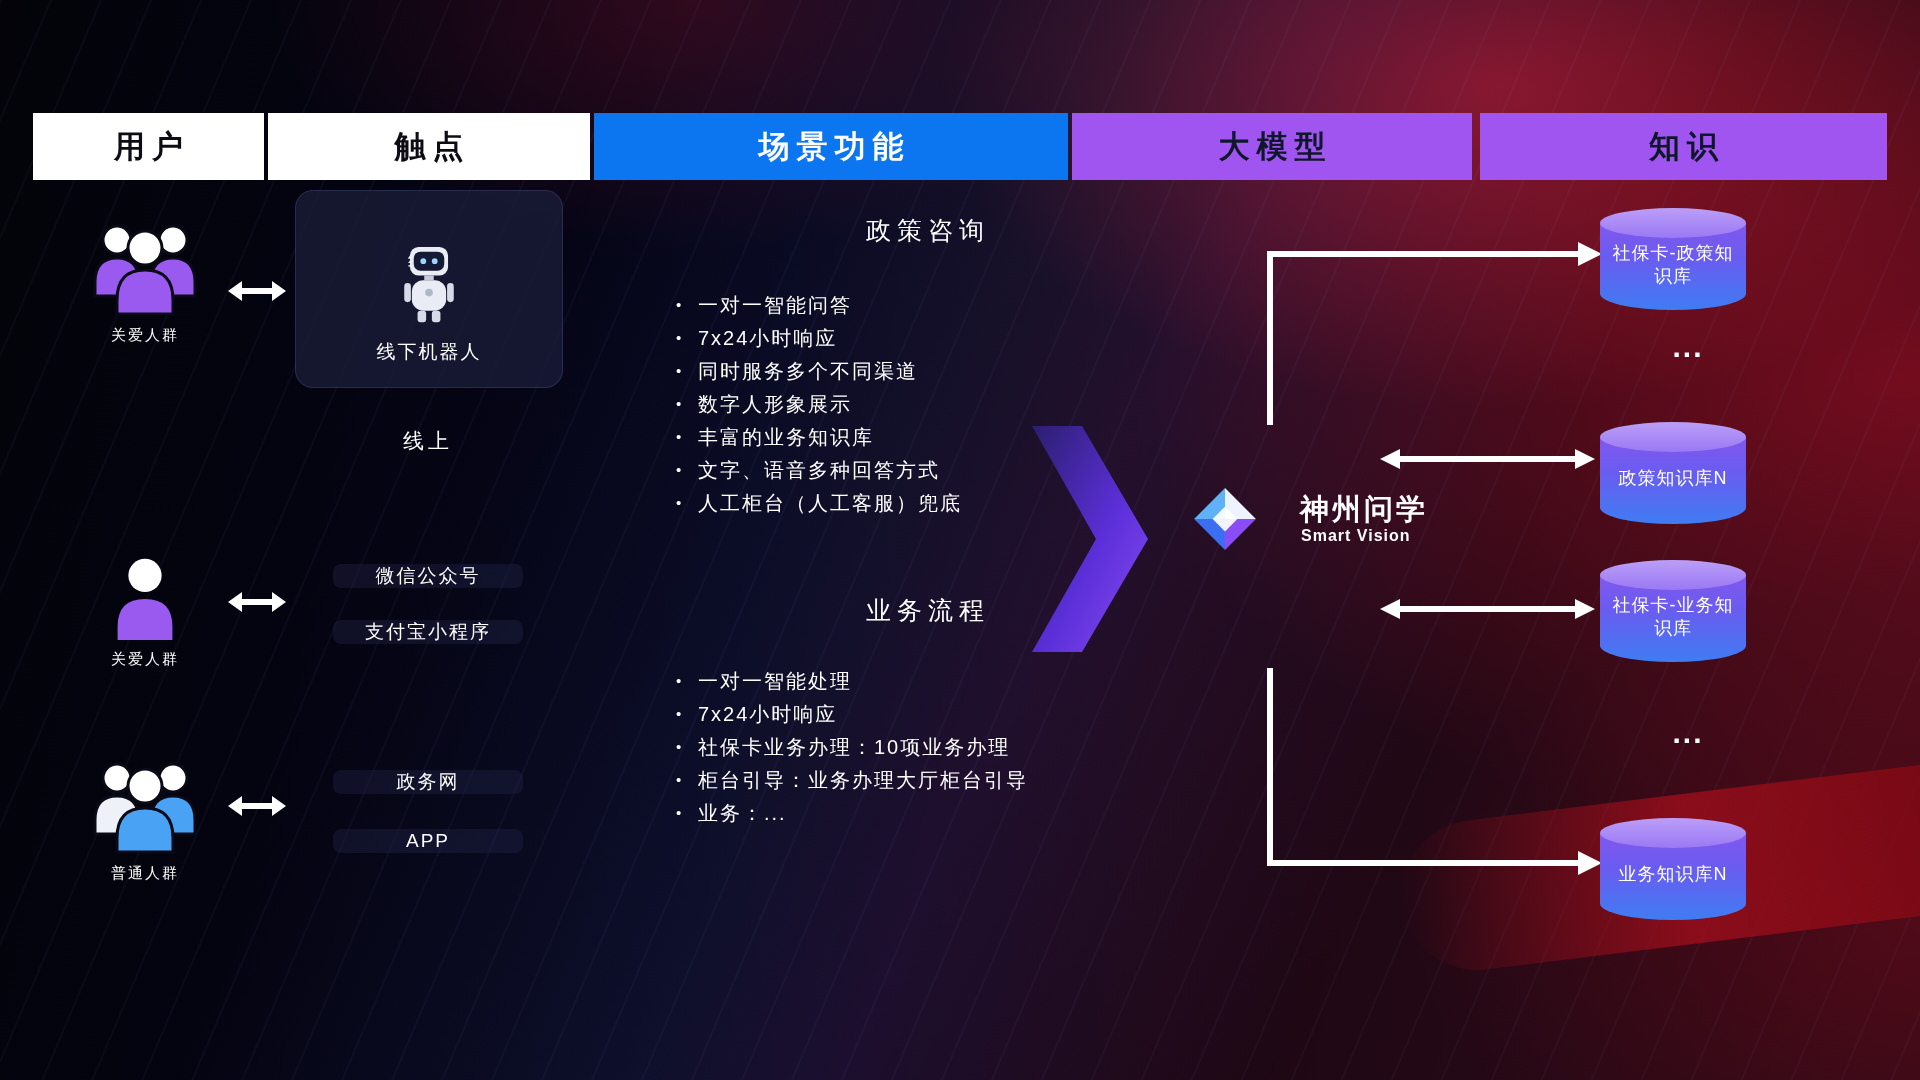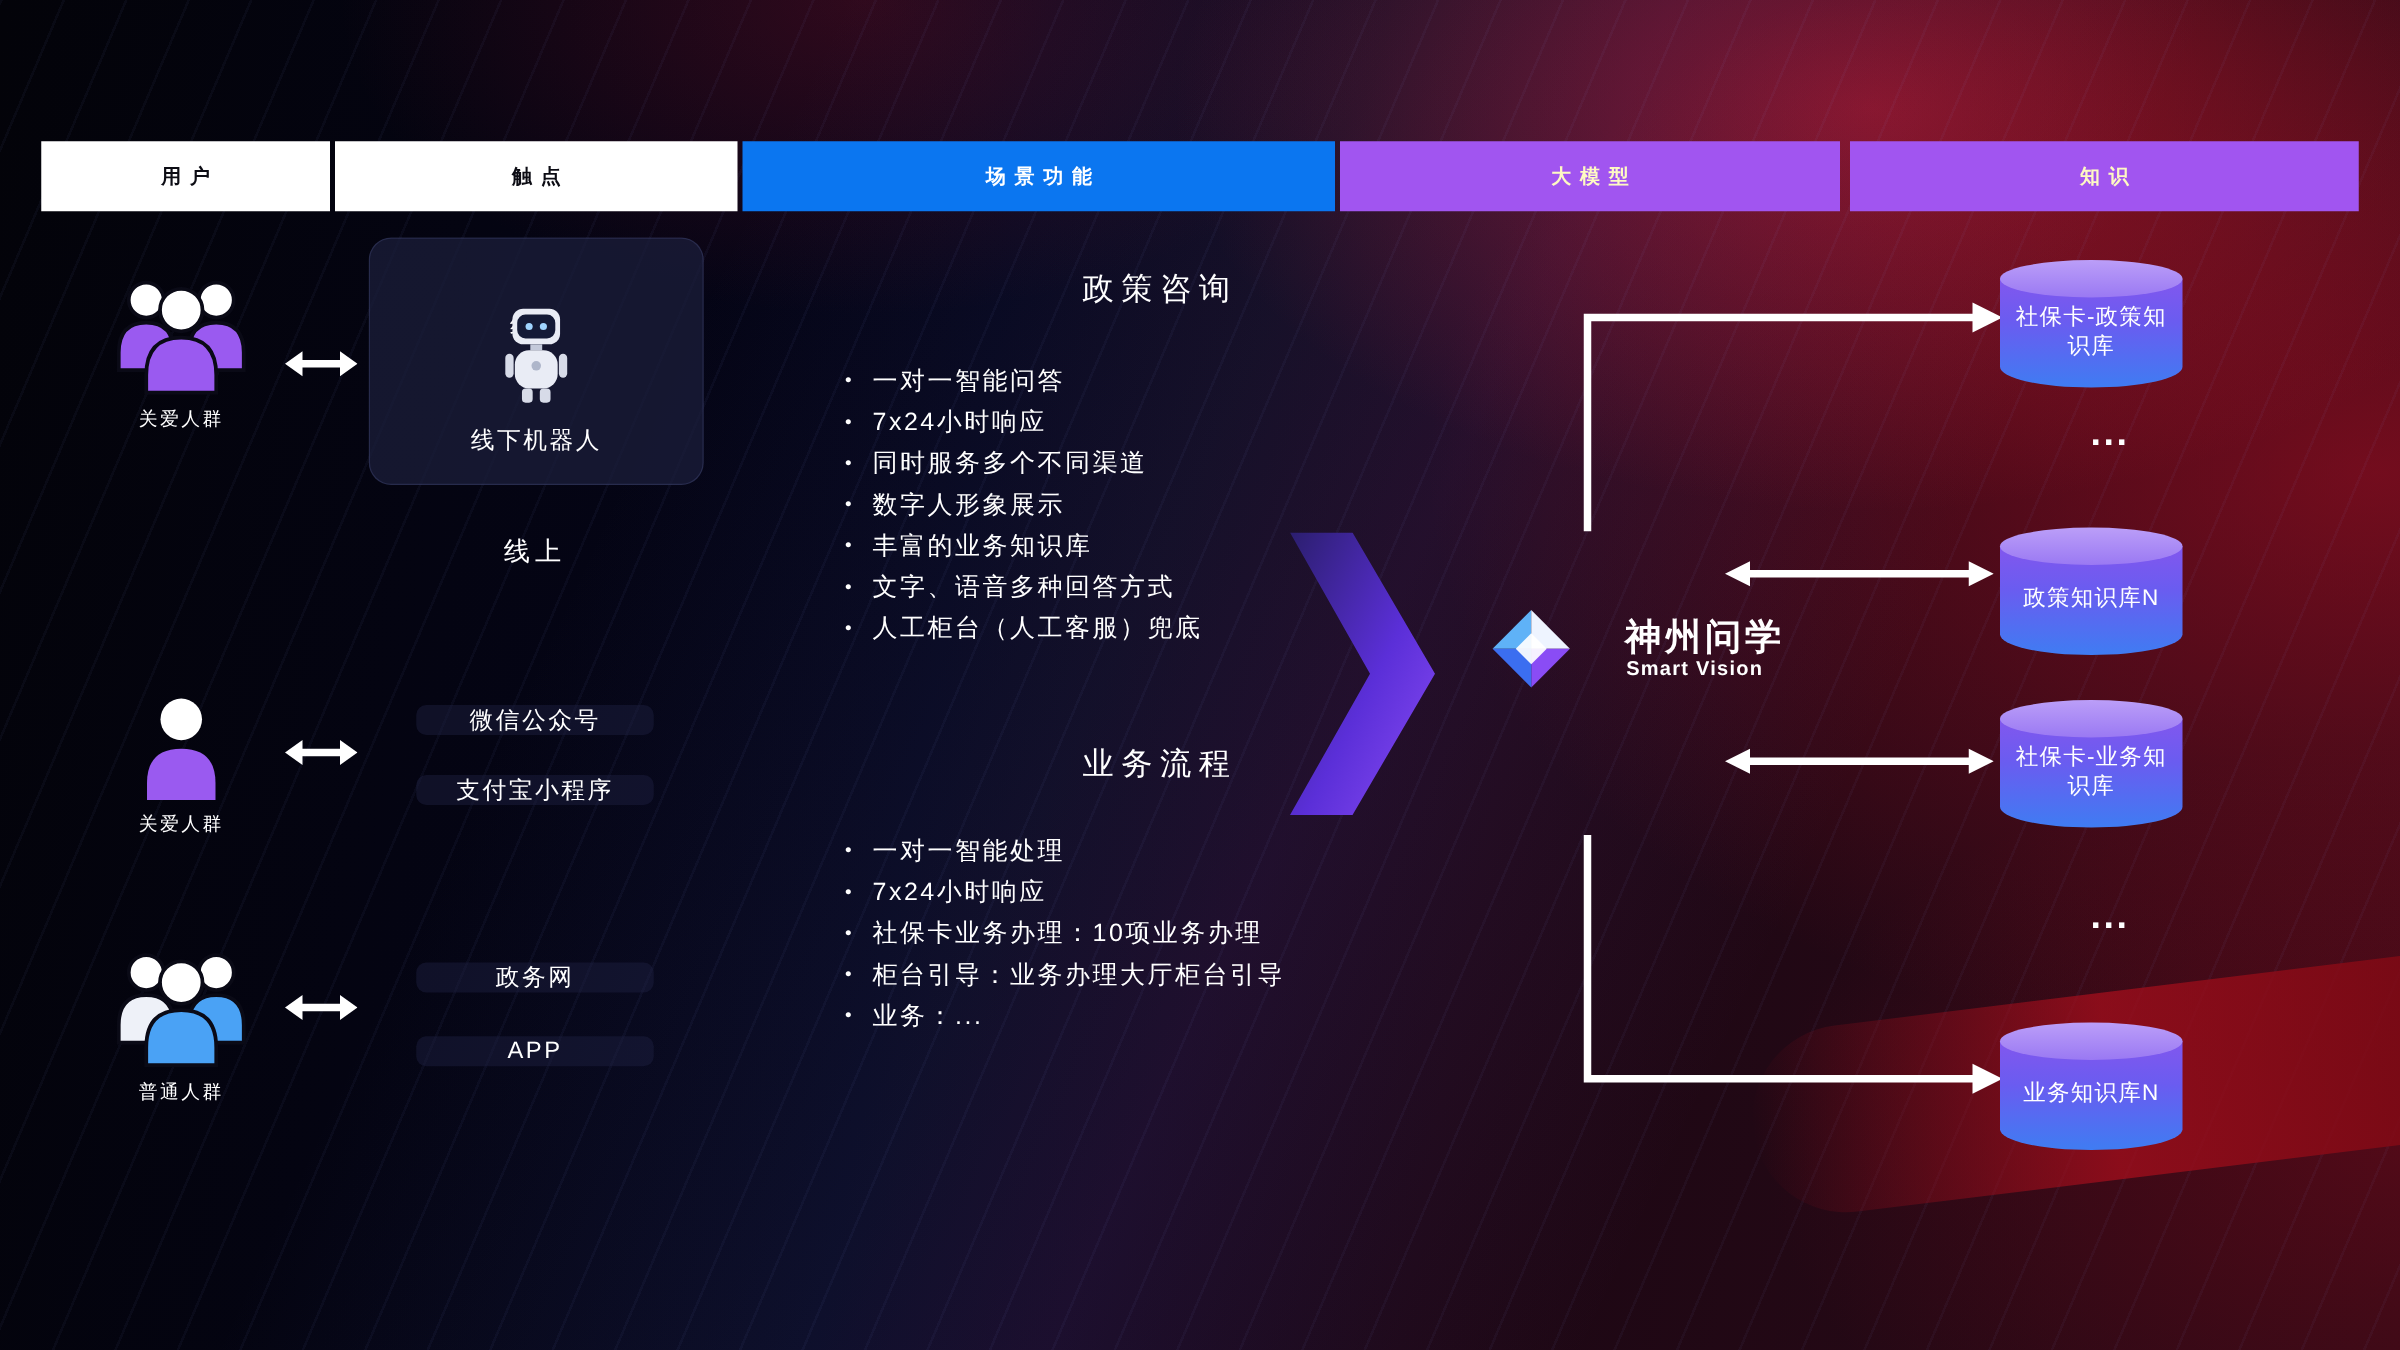--- a/index.html
+++ b/index.html
@@ -14,25 +14,25 @@
       linear-gradient(100deg, #030309 0%, #05051a 40%, #1b0714 62%, #2e0a16 100%);
   }
   .streaks { position:absolute; inset:0; pointer-events:none;
     background:repeating-linear-gradient(113deg, rgba(140,160,255,0.045) 0 2px, transparent 2px 46px); }
   .beam { position:absolute; left:-200px; top:0; width:2400px; height:1080px; pointer-events:none;
     background:linear-gradient(115deg, transparent 30%, rgba(90,110,200,0.10) 46%, rgba(130,80,210,0.12) 53%, transparent 68%); }
   .swoosh { position:absolute; left:1400px; top:790px; width:640px; height:150px;
     border-radius:90px 0 0 90px; transform:rotate(-7deg);
     background:linear-gradient(90deg, rgba(140,12,24,0) 0%, rgba(165,14,28,0.75) 45%, rgba(115,8,18,0.9) 100%); }
 
-  .hdr-box { position:absolute; top:113px; height:56px; display:flex; align-items:center; justify-content:center;
-    font-weight:700; font-size:16px; letter-spacing:7px; padding-left:7px; box-sizing:border-box; }
+  .hdr-box { position:absolute; top:113px; height:67px; display:flex; align-items:center; justify-content:center;
+    font-weight:700; font-size:31px; letter-spacing:7px; padding-left:7px; box-sizing:border-box; }
   .hdr-white { background:#ffffff; color:#0c0c14; }
   .hdr-blue  { background:#0b76f0; color:#ffffff; }
-  .hdr-purple{ background:#a155f0; color:#fef9c3; }
+  .hdr-purple{ background:#a155f0; color:#0f172a; }
 
   .user-block { position:absolute; width:170px; display:flex; flex-direction:column; align-items:center; }
   .user-label { font-size:15px; letter-spacing:2px; margin-top:8px; }
 
   .card { position:absolute; left:295px; top:190px; width:266px; height:196px; border-radius:18px;
     background:rgba(28,30,60,0.72); border:1px solid rgba(130,140,210,0.18); }
   .card-title   { position:absolute; left:0; right:0; top:22px; text-align:center; font-size:17px; letter-spacing:4px;margin-top:36px; }
   .card-caption { position:absolute; left:0; right:0; top:148px; text-align:center; font-size:19px; letter-spacing:2px; }
   .robot { position:absolute; left:50%; top:54px; transform:translateX(-50%); }
 

